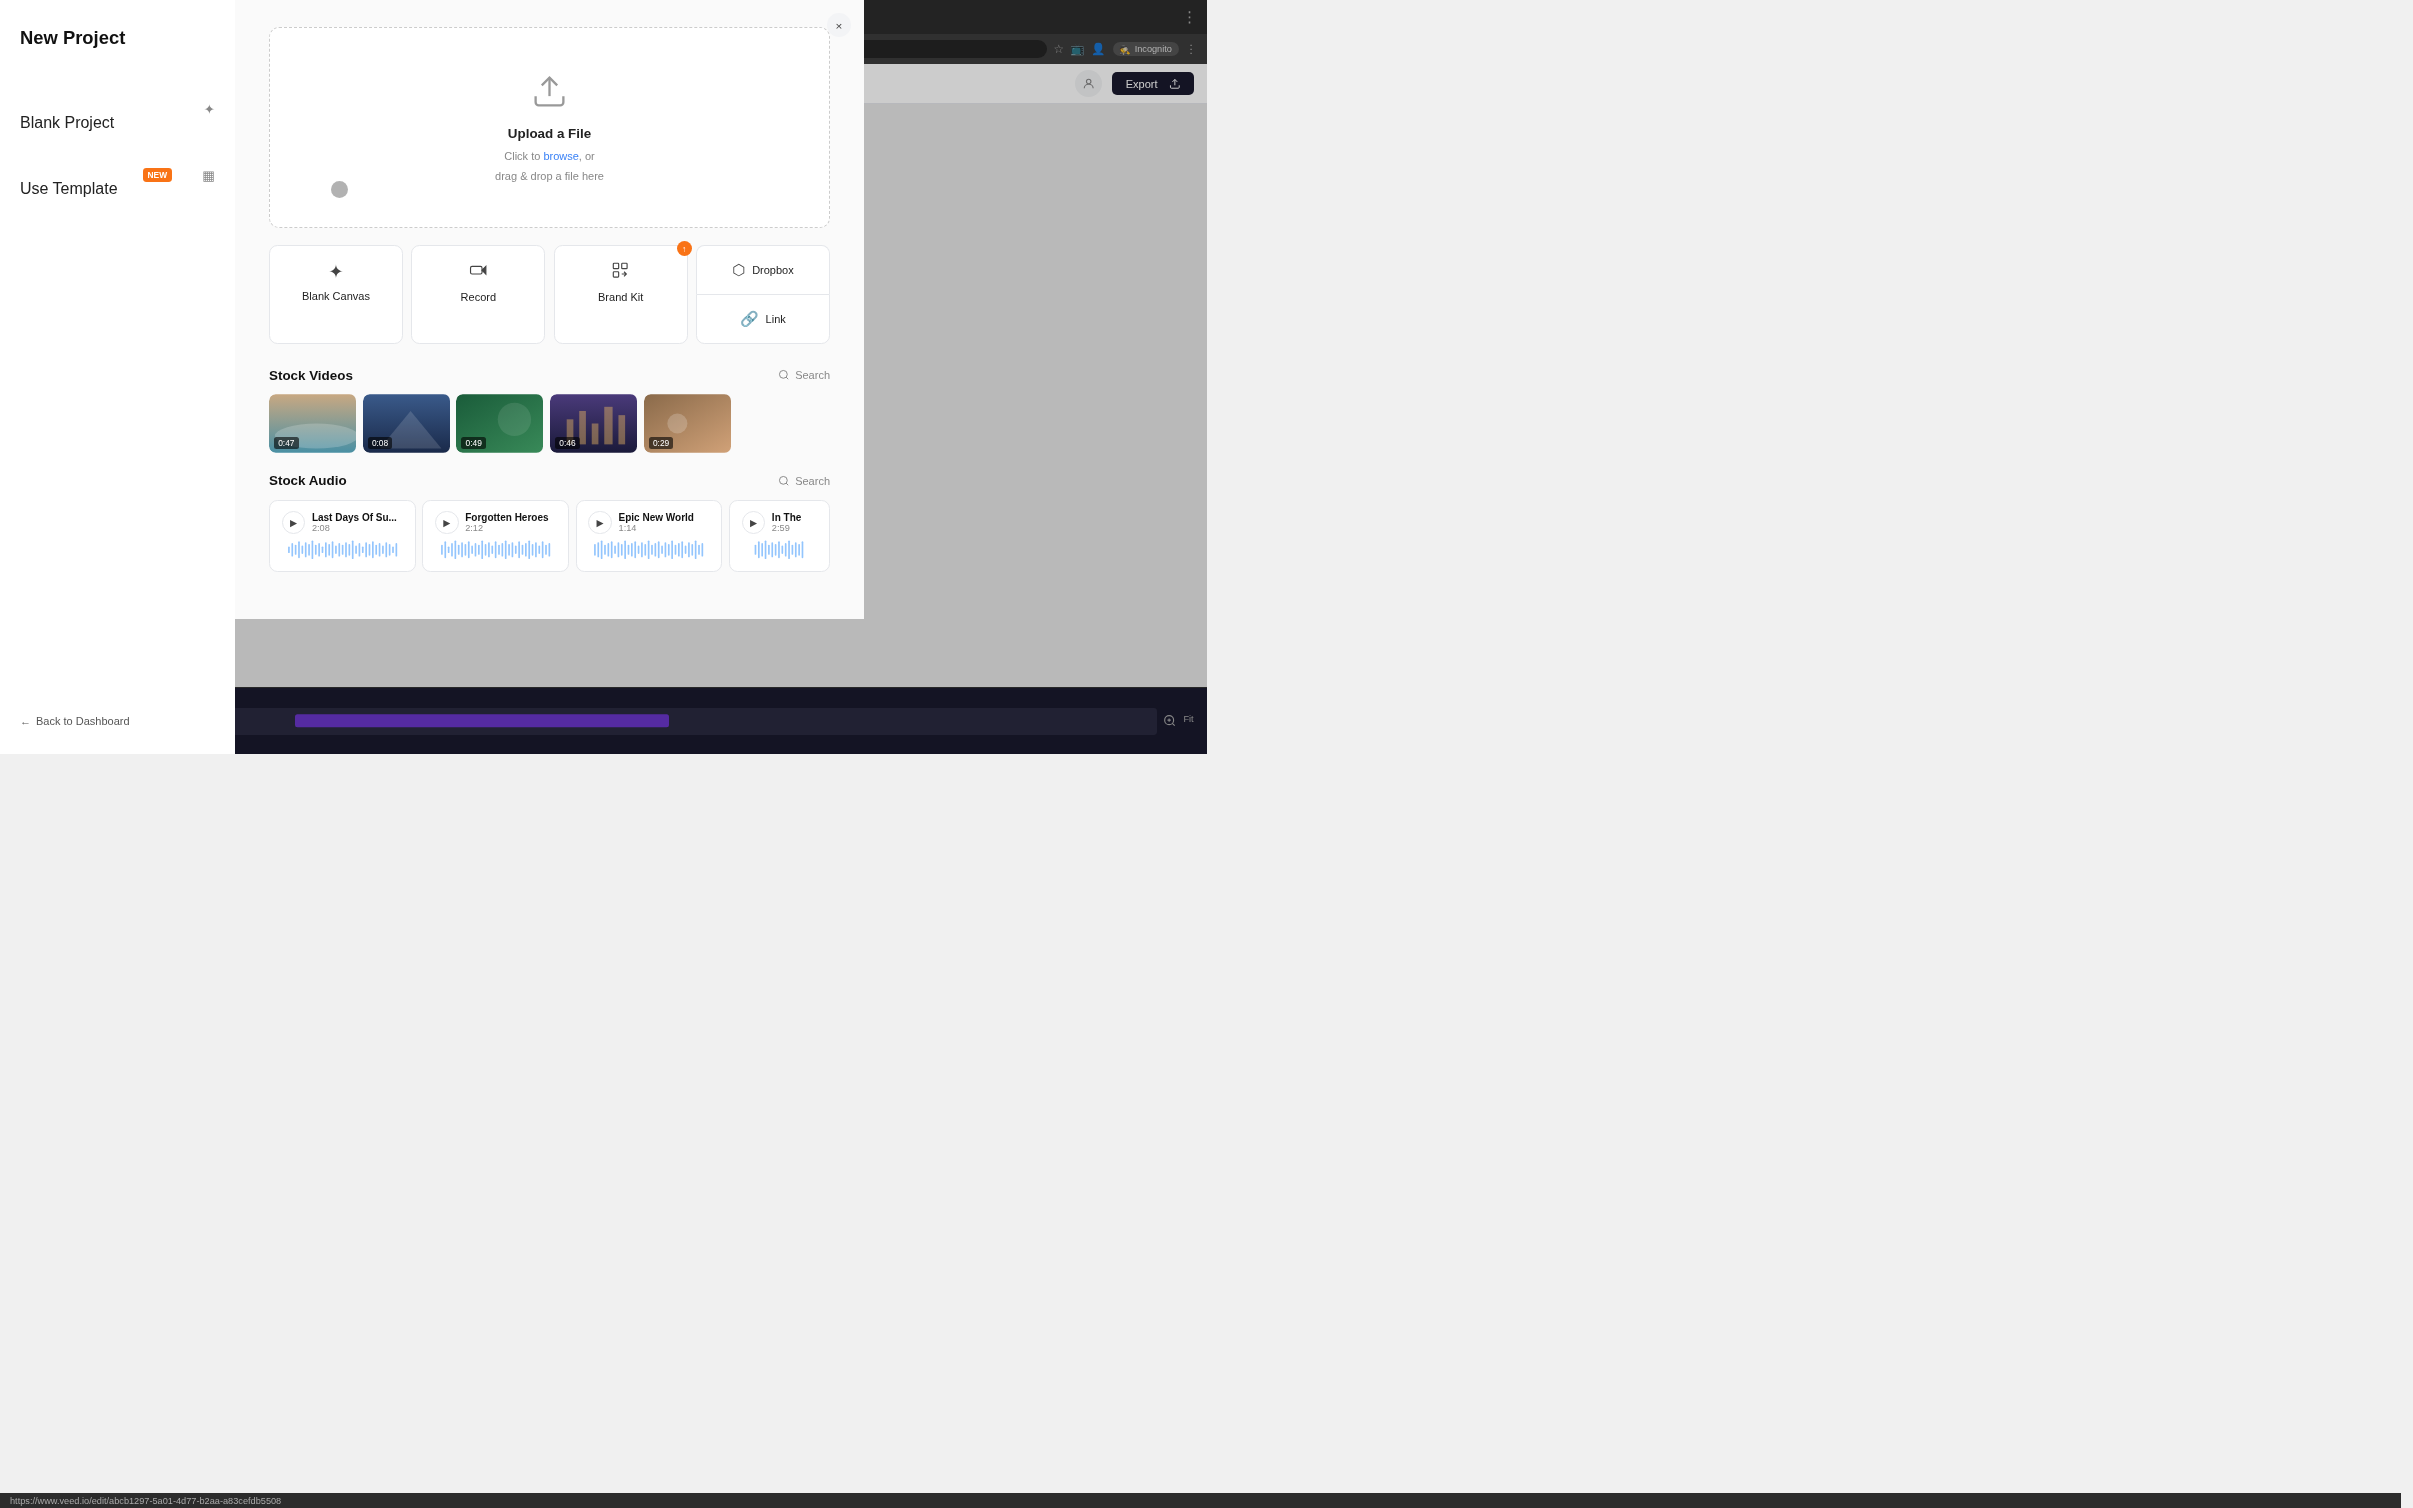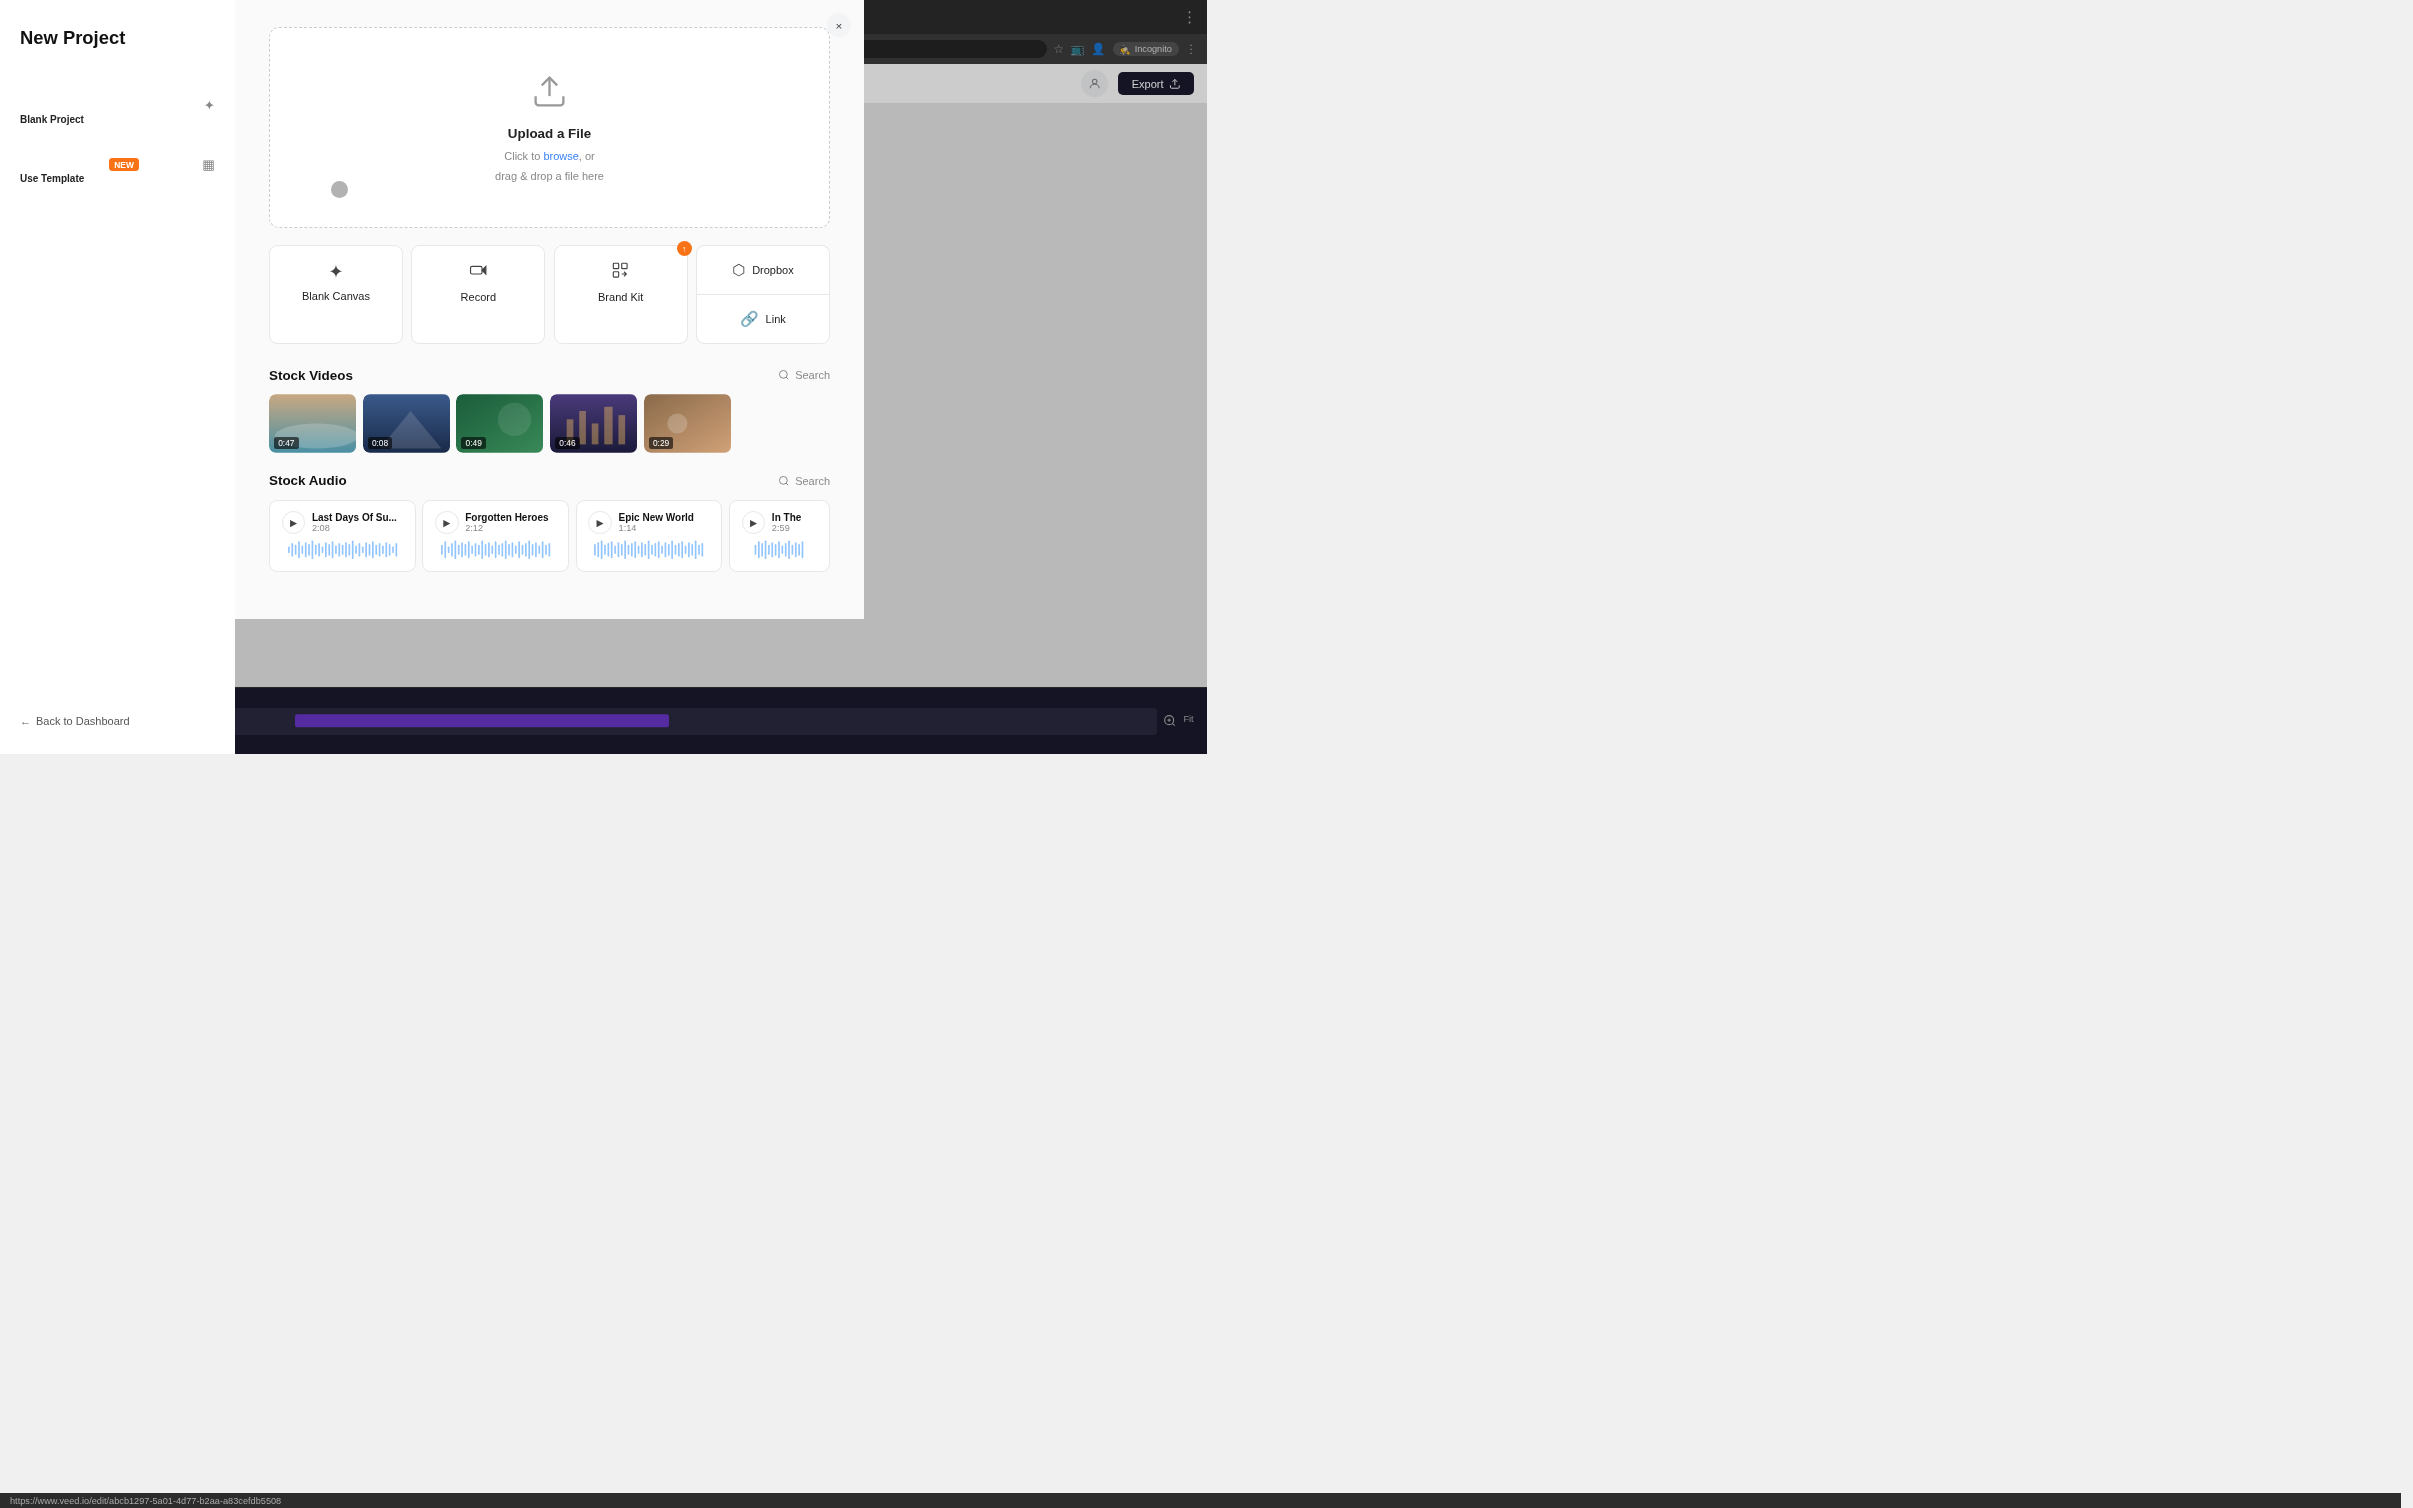--- a/index.html
+++ b/index.html
@@ -193,21 +193,21 @@
       background: #1a1a2e;
       color: #fff;
       border: none;
       border-radius: 5px;
       padding: 5.9px 13.4px;
       font-size: 11px;
       font-weight: 500;
       cursor: pointer;
       display: flex;
       align-items: center;
-      gap: 5px;
+      gap: 11px;
     }
 
     
     .modal-overlay {
       position: absolute;
       top: 0; left: 0; right: 0; bottom: 0;
       background: rgba(0,0,0,0.2);
       z-index: 100;
       display: flex;
       align-items: flex-start;
@@ -233,23 +233,23 @@
     }
     .project-option {
       display: flex;
       align-items: center;
       justify-content: space-between;
       padding: 10px 0;
       cursor: pointer;
       border-radius: 5px;
     }
     .project-option-label {
-      font-size: 10px;
+      font-size: 16px;
       color: #222;
-      font-weight: 700;
+      font-weight: 400;
       margin-top: 28px;
     }
     .project-option-icon {
       color: #888;
       font-size: 13.4px;
     }
     .new-badge {
       background: #f97316;
       color: white;
       font-size: 8.4px;

